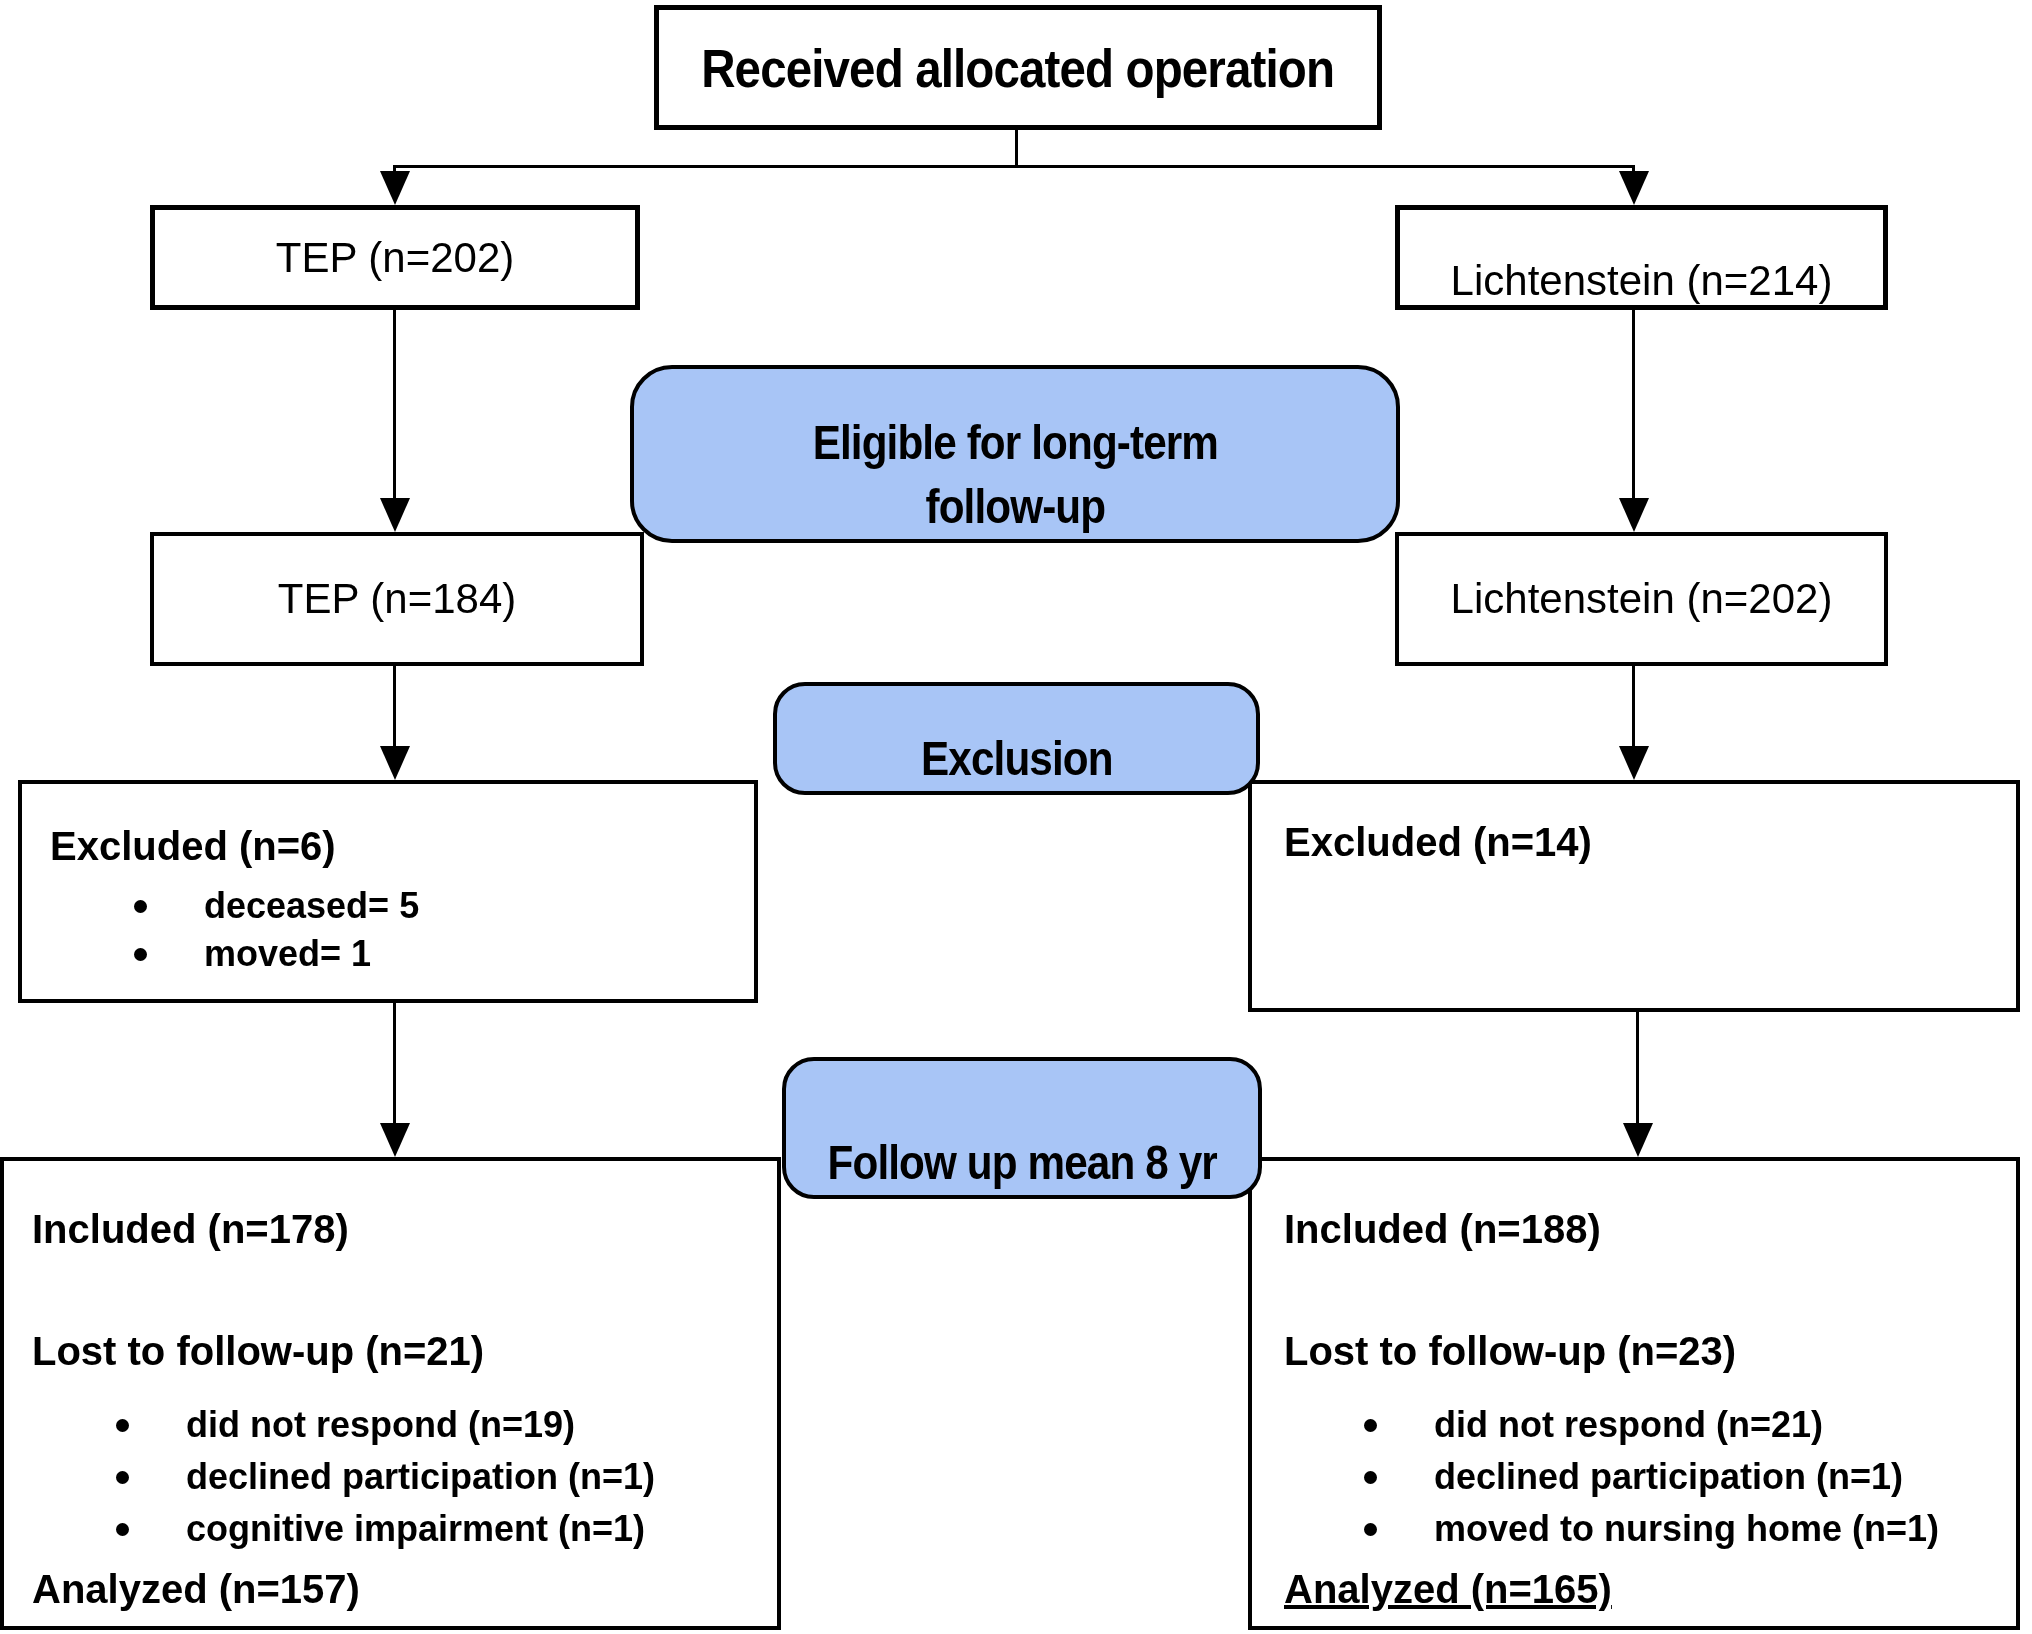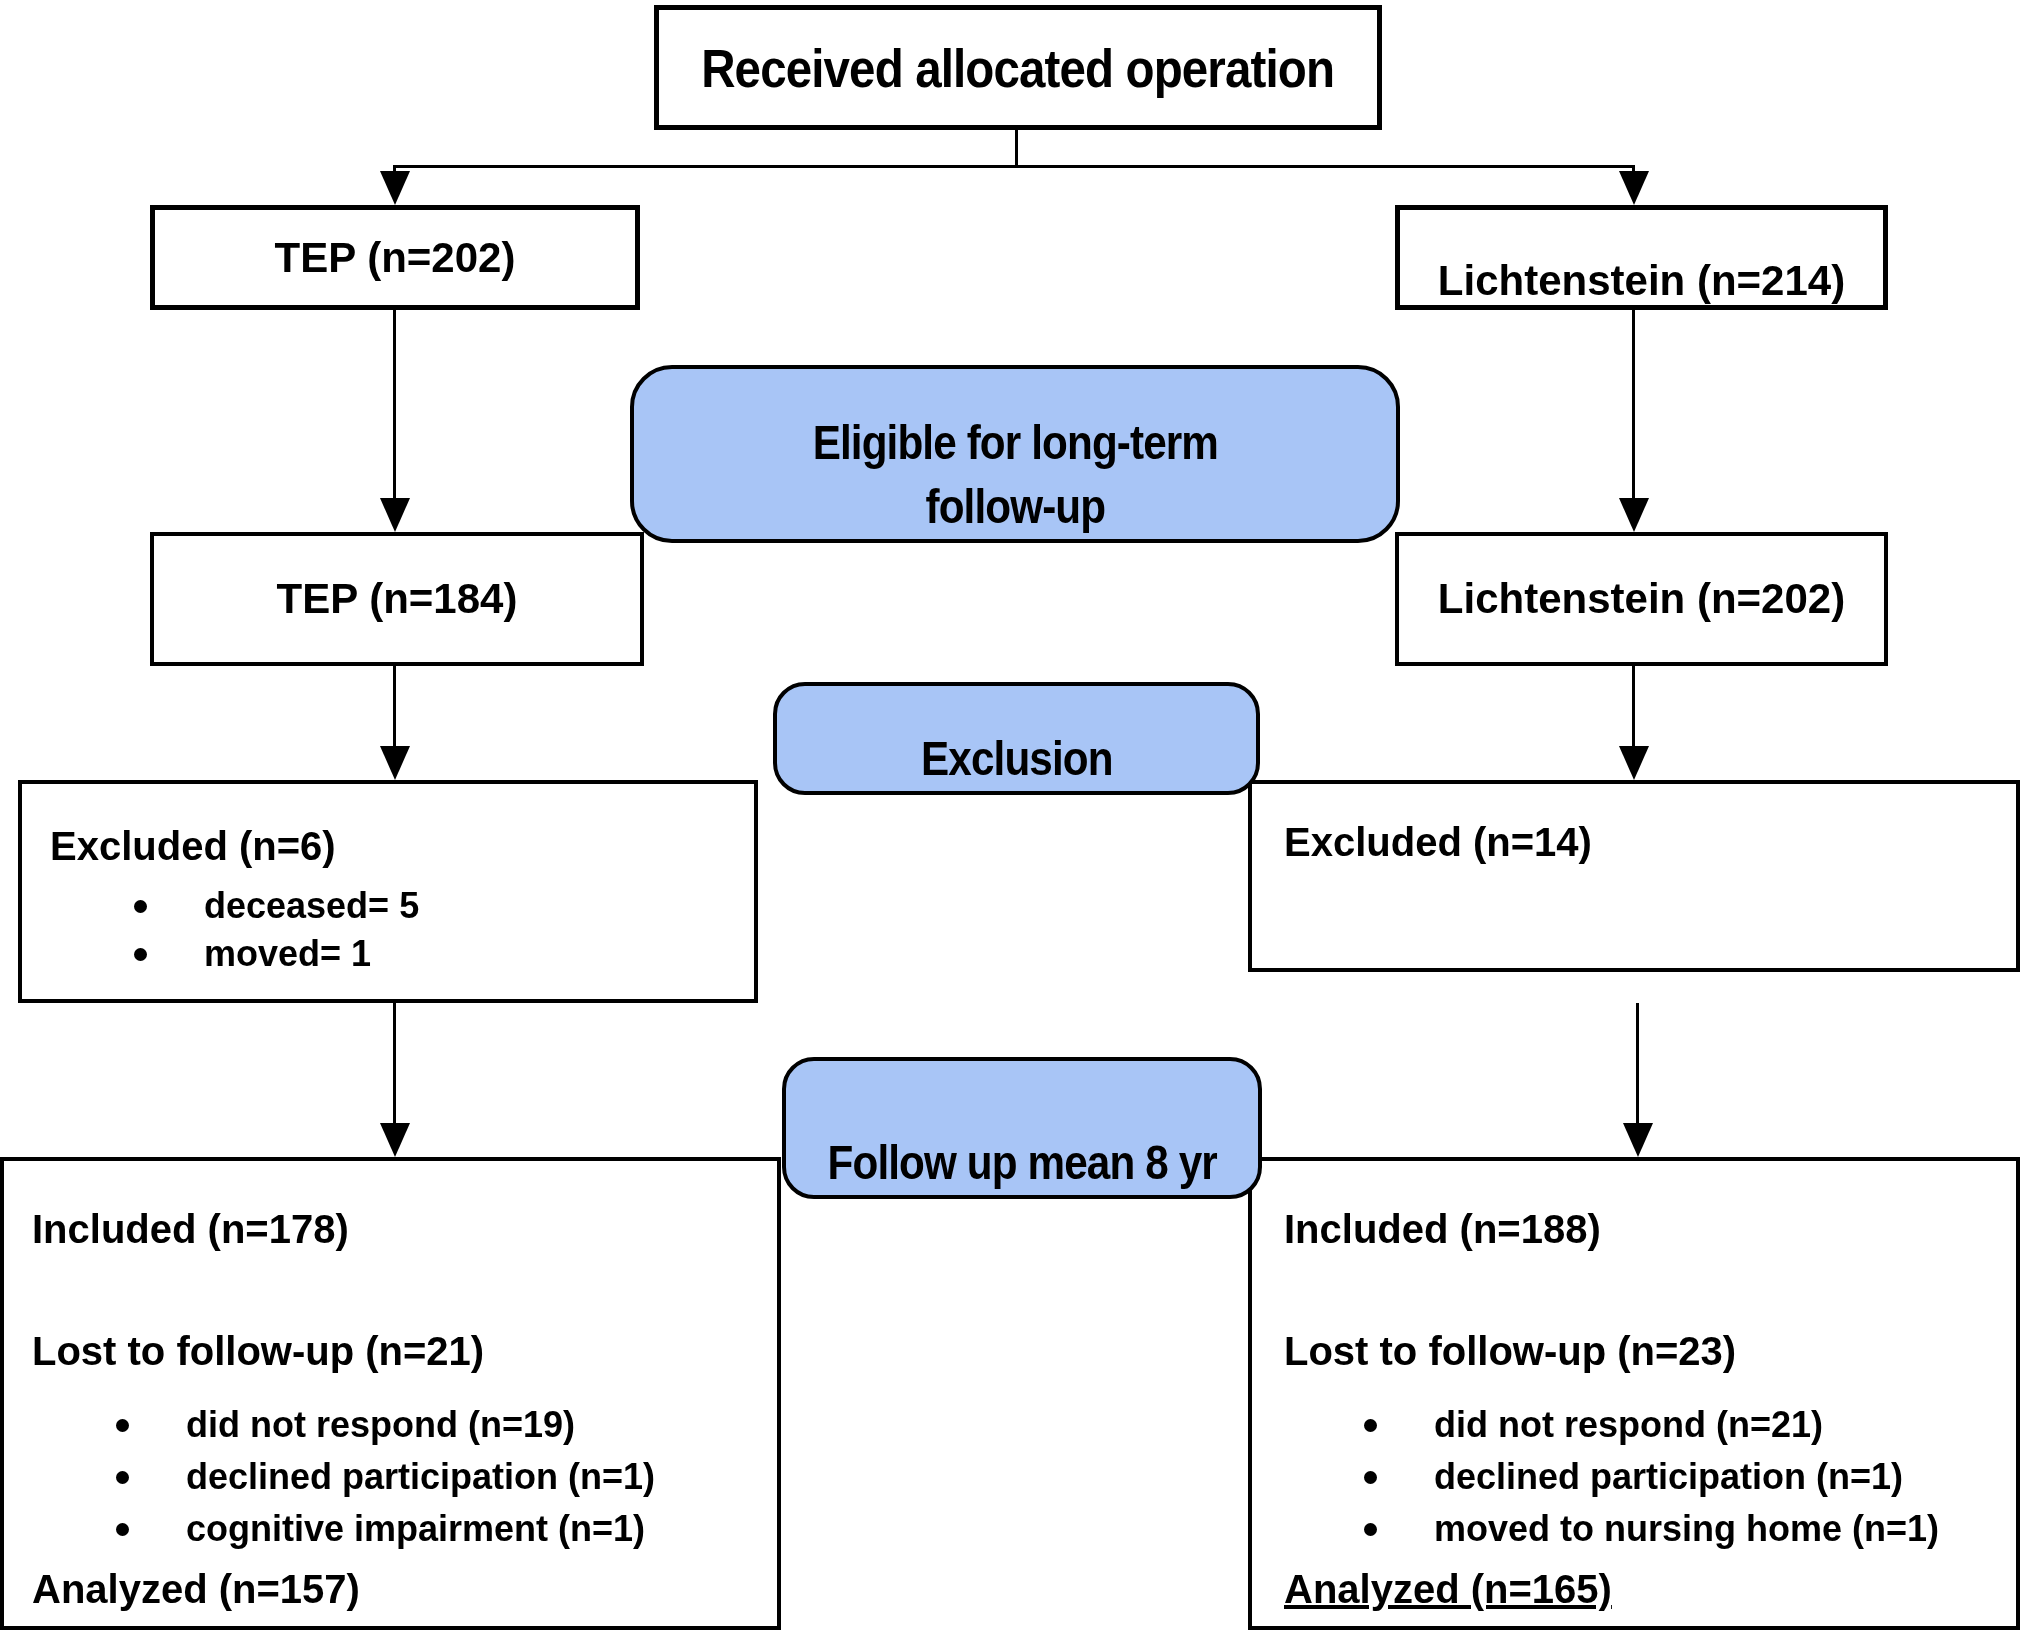--- a/index.html
+++ b/index.html
@@ -41,21 +41,21 @@
   
   .cond{
     font-weight:bold;
     transform:scaleX(0.88);
     transform-origin:center;
     white-space:nowrap;
     letter-spacing:-1px;
   }
   .title-txt{font-size:54px;}
   .stage-txt{font-size:48px;line-height:64px;text-align:center;}
-  .armlabel{font-size:42px;font-weight:bold;white-space:nowrap;}
+  .armlabel{font-size:42px;font-weight:normal;white-space:nowrap;}
   .heading{
     position:absolute;left:28px;
     font-size:40px;font-weight:bold;line-height:48px;white-space:nowrap;
   }
   ul.blist{
     position:absolute;left:0;right:0;
     margin:0;padding:0;list-style:none;
   }
   li.bullet{
     position:relative;height:52px;
@@ -148,21 +148,21 @@
         <span class="dot"></span>
         <span class="btxt">deceased= 5</span>
       </li>
       <li class="bullet" style="height:48px;">
         <span class="dot"></span>
         <span class="btxt">moved= 1</span>
       </li>
     </ul>
   </div>
 
-  <div class="bigbox" style="left:1248px;top:780px;width:772px;height:192px;">
+  <div class="bigbox" style="left:1248px;top:780px;width:772px;height:232px;">
     <div class="heading" style="top:34px;left:32px;">Excluded (n=14)</div>
   </div>
 
   <div class="bluebox" style="left:782px;top:1057px;width:480px;height:142px;">
     <div class="cond stage-txt">Follow up mean 8 yr</div>
   </div>
 
   <div class="bigbox" style="left:0;top:1157px;width:781px;height:473px;">
     <div class="heading" style="top:44px;">Included (n=178)</div>
     <div class="heading" style="top:166px;">Lost to follow-up (n=21)</div>

